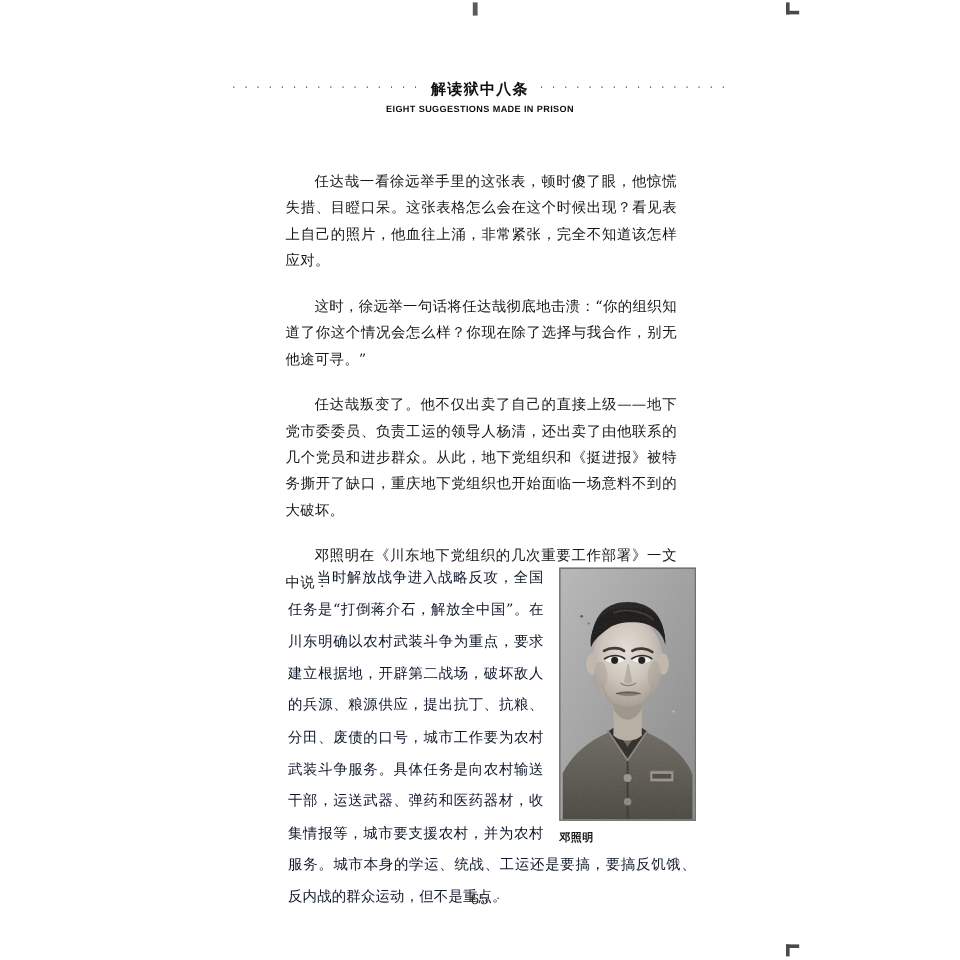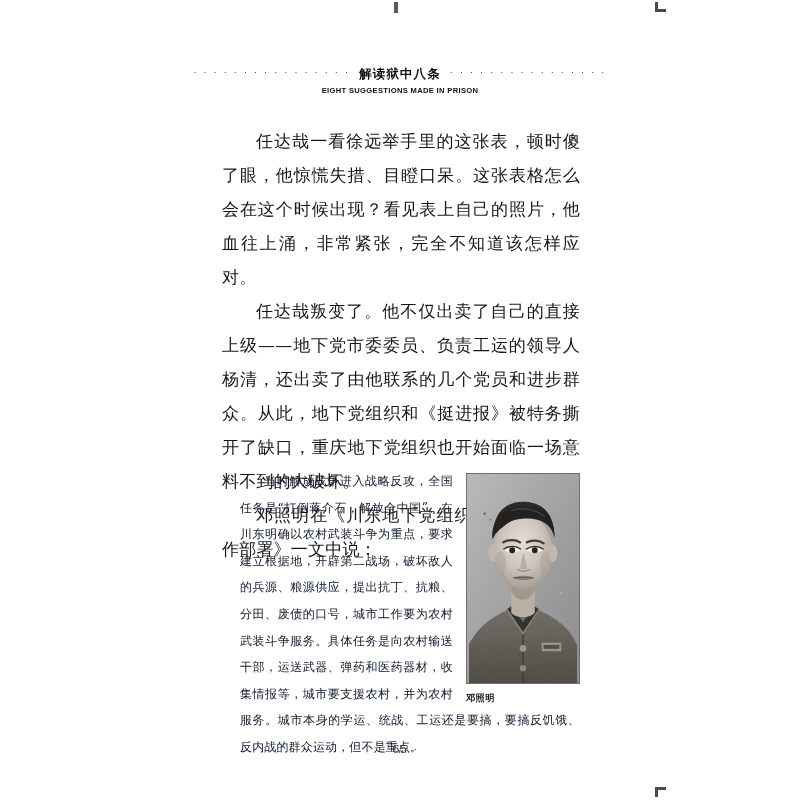--- a/index.html
+++ b/index.html
@@ -94,23 +94,23 @@
   }
 
   
   .column {
     position: absolute;
     left: 222px;
     top: 124px;
     width: 358px;
   }
   p.body-par {
-    margin: 0;
-    font-size: 17px;
-    line-height: 34px;
+    margin: 16px;
+    font-size: 12px;
+    line-height: 22px;
     text-align: justify;
     text-justify: inter-character;
     text-indent: 2em;
     letter-spacing: 0.2px;
     font-family: "DejaVu Serif", "Liberation Serif", serif;
     color: #161616;
   }
 
   
   .quote-block {
@@ -193,20 +193,21 @@
     <div class="header-line">
       <span class="dots">· · · · · · · · · · · · · · · ·</span>
       <span class="header-title">解读狱中八条</span>
       <span class="dots">· · · · · · · · · · · · · · · ·</span>
     </div>
     <div class="header-sub">EIGHT SUGGESTIONS MADE IN PRISON</div>
   </div>
 
   <div class="column">
     <p class="body-par">任达哉一看徐远举手里的这张表，顿时傻了眼，他惊慌失措、目瞪口呆。这张表格怎么会在这个时候出现？看见表上自己的照片，他血往上涌，非常紧张，完全不知道该怎样应对。</p>
+    <p class="body-par">这时，徐远举一句话将任达哉彻底地击溃：“你的组织知道了你这个情况会怎么样？你现在除了选择与我合作，别无他途可寻。”</p>
     <p class="body-par">任达哉叛变了。他不仅出卖了自己的直接上级——地下党市委委员、负责工运的领导人杨清，还出卖了由他联系的几个党员和进步群众。从此，地下党组织和《挺进报》被特务撕开了缺口，重庆地下党组织也开始面临一场意料不到的大破坏。</p>
     <p class="body-par">邓照明在《川东地下党组织的几次重要工作部署》一文中说：</p>
   </div>
 
   <div class="quote-block">
 
     <div class="photo-float">
       <div class="photo-frame">
         <svg class="portrait-svg" viewBox="0 0 114 211" preserveAspectRatio="none">
           <defs>

